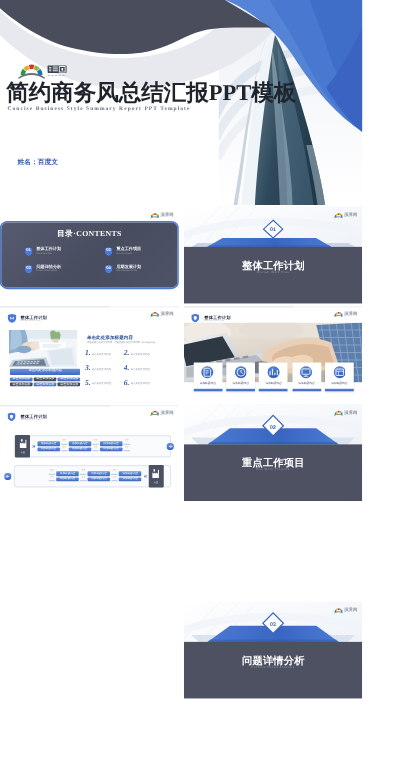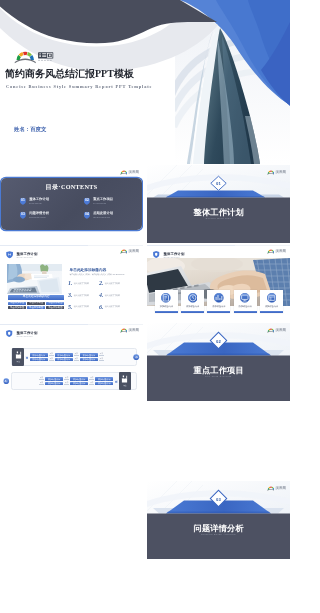--- a/index.html
+++ b/index.html
@@ -4,21 +4,21 @@
 <style>
   html,body{margin:0;padding:0;background:#fff;}
   body{width:290px;height:613px;overflow:hidden;
        font-family:"Liberation Sans",sans-serif;}
   .page{width:290px;height:613px;position:relative;background:#fff;overflow:hidden;}
 
   
   .cover{position:absolute;left:0;top:0;width:290px;height:164px;overflow:hidden;background:#fff;}
   .cover .bgsvg{position:absolute;left:0;top:0;width:290px;height:164px;}
   .cover .logo{position:absolute;left:14px;top:50px;}
-  .cover .title{position:absolute;left:5px;top:66px;font-size:10px;font-weight:bold;
+  .cover .title{position:absolute;left:5px;top:66px;font-size:18px;font-weight:bold;
     color:#1f232c;white-space:nowrap;font-family:"Liberation Serif",serif;line-height:16px;}
   .cover .subtitle{position:absolute;left:6px;top:84px;font-size:4.4px;font-weight:bold;
     letter-spacing:0.85px;color:#6a7182;white-space:nowrap;font-family:"Liberation Serif",serif;}
   .cover .presenter{position:absolute;left:14px;top:125.5px;font-size:5.4px;font-weight:bold;
     color:#3d61ad;white-space:nowrap;font-family:"Liberation Serif",serif;}
 
   
   .slide{position:absolute;width:143px;height:78px;overflow:hidden;background:#fff;
          box-sizing:border-box;}
   .slide.r{left:147px;}

